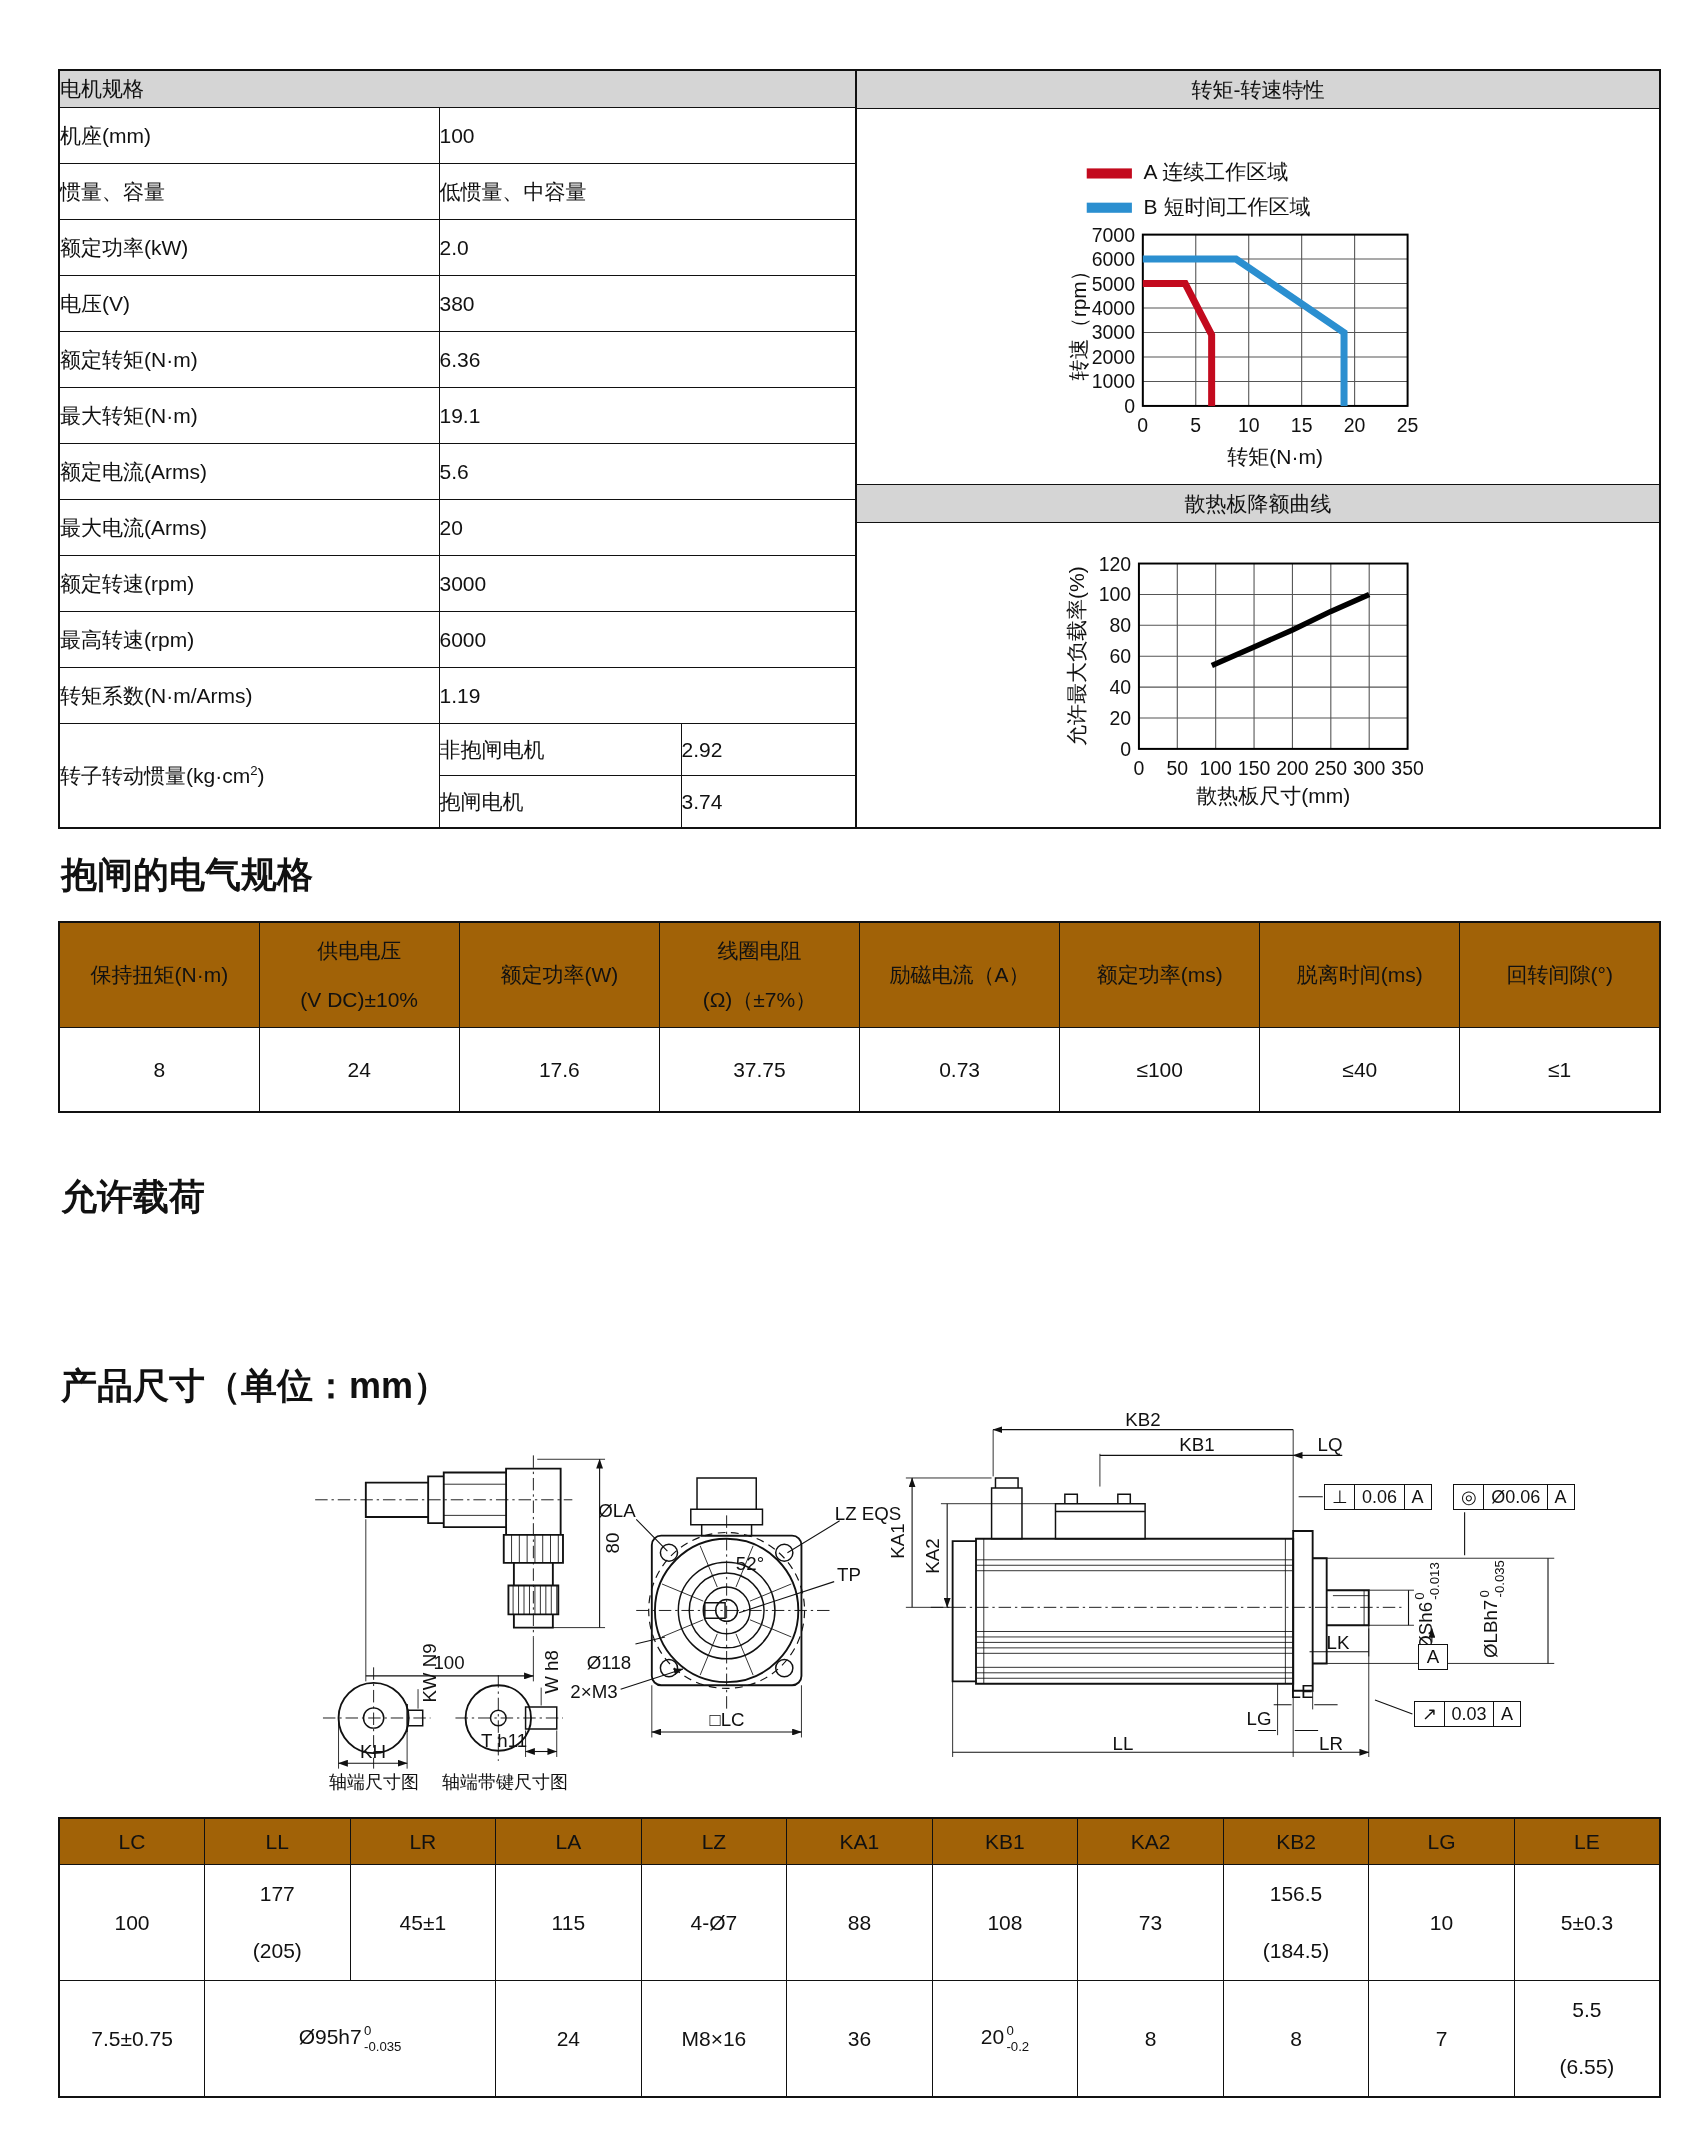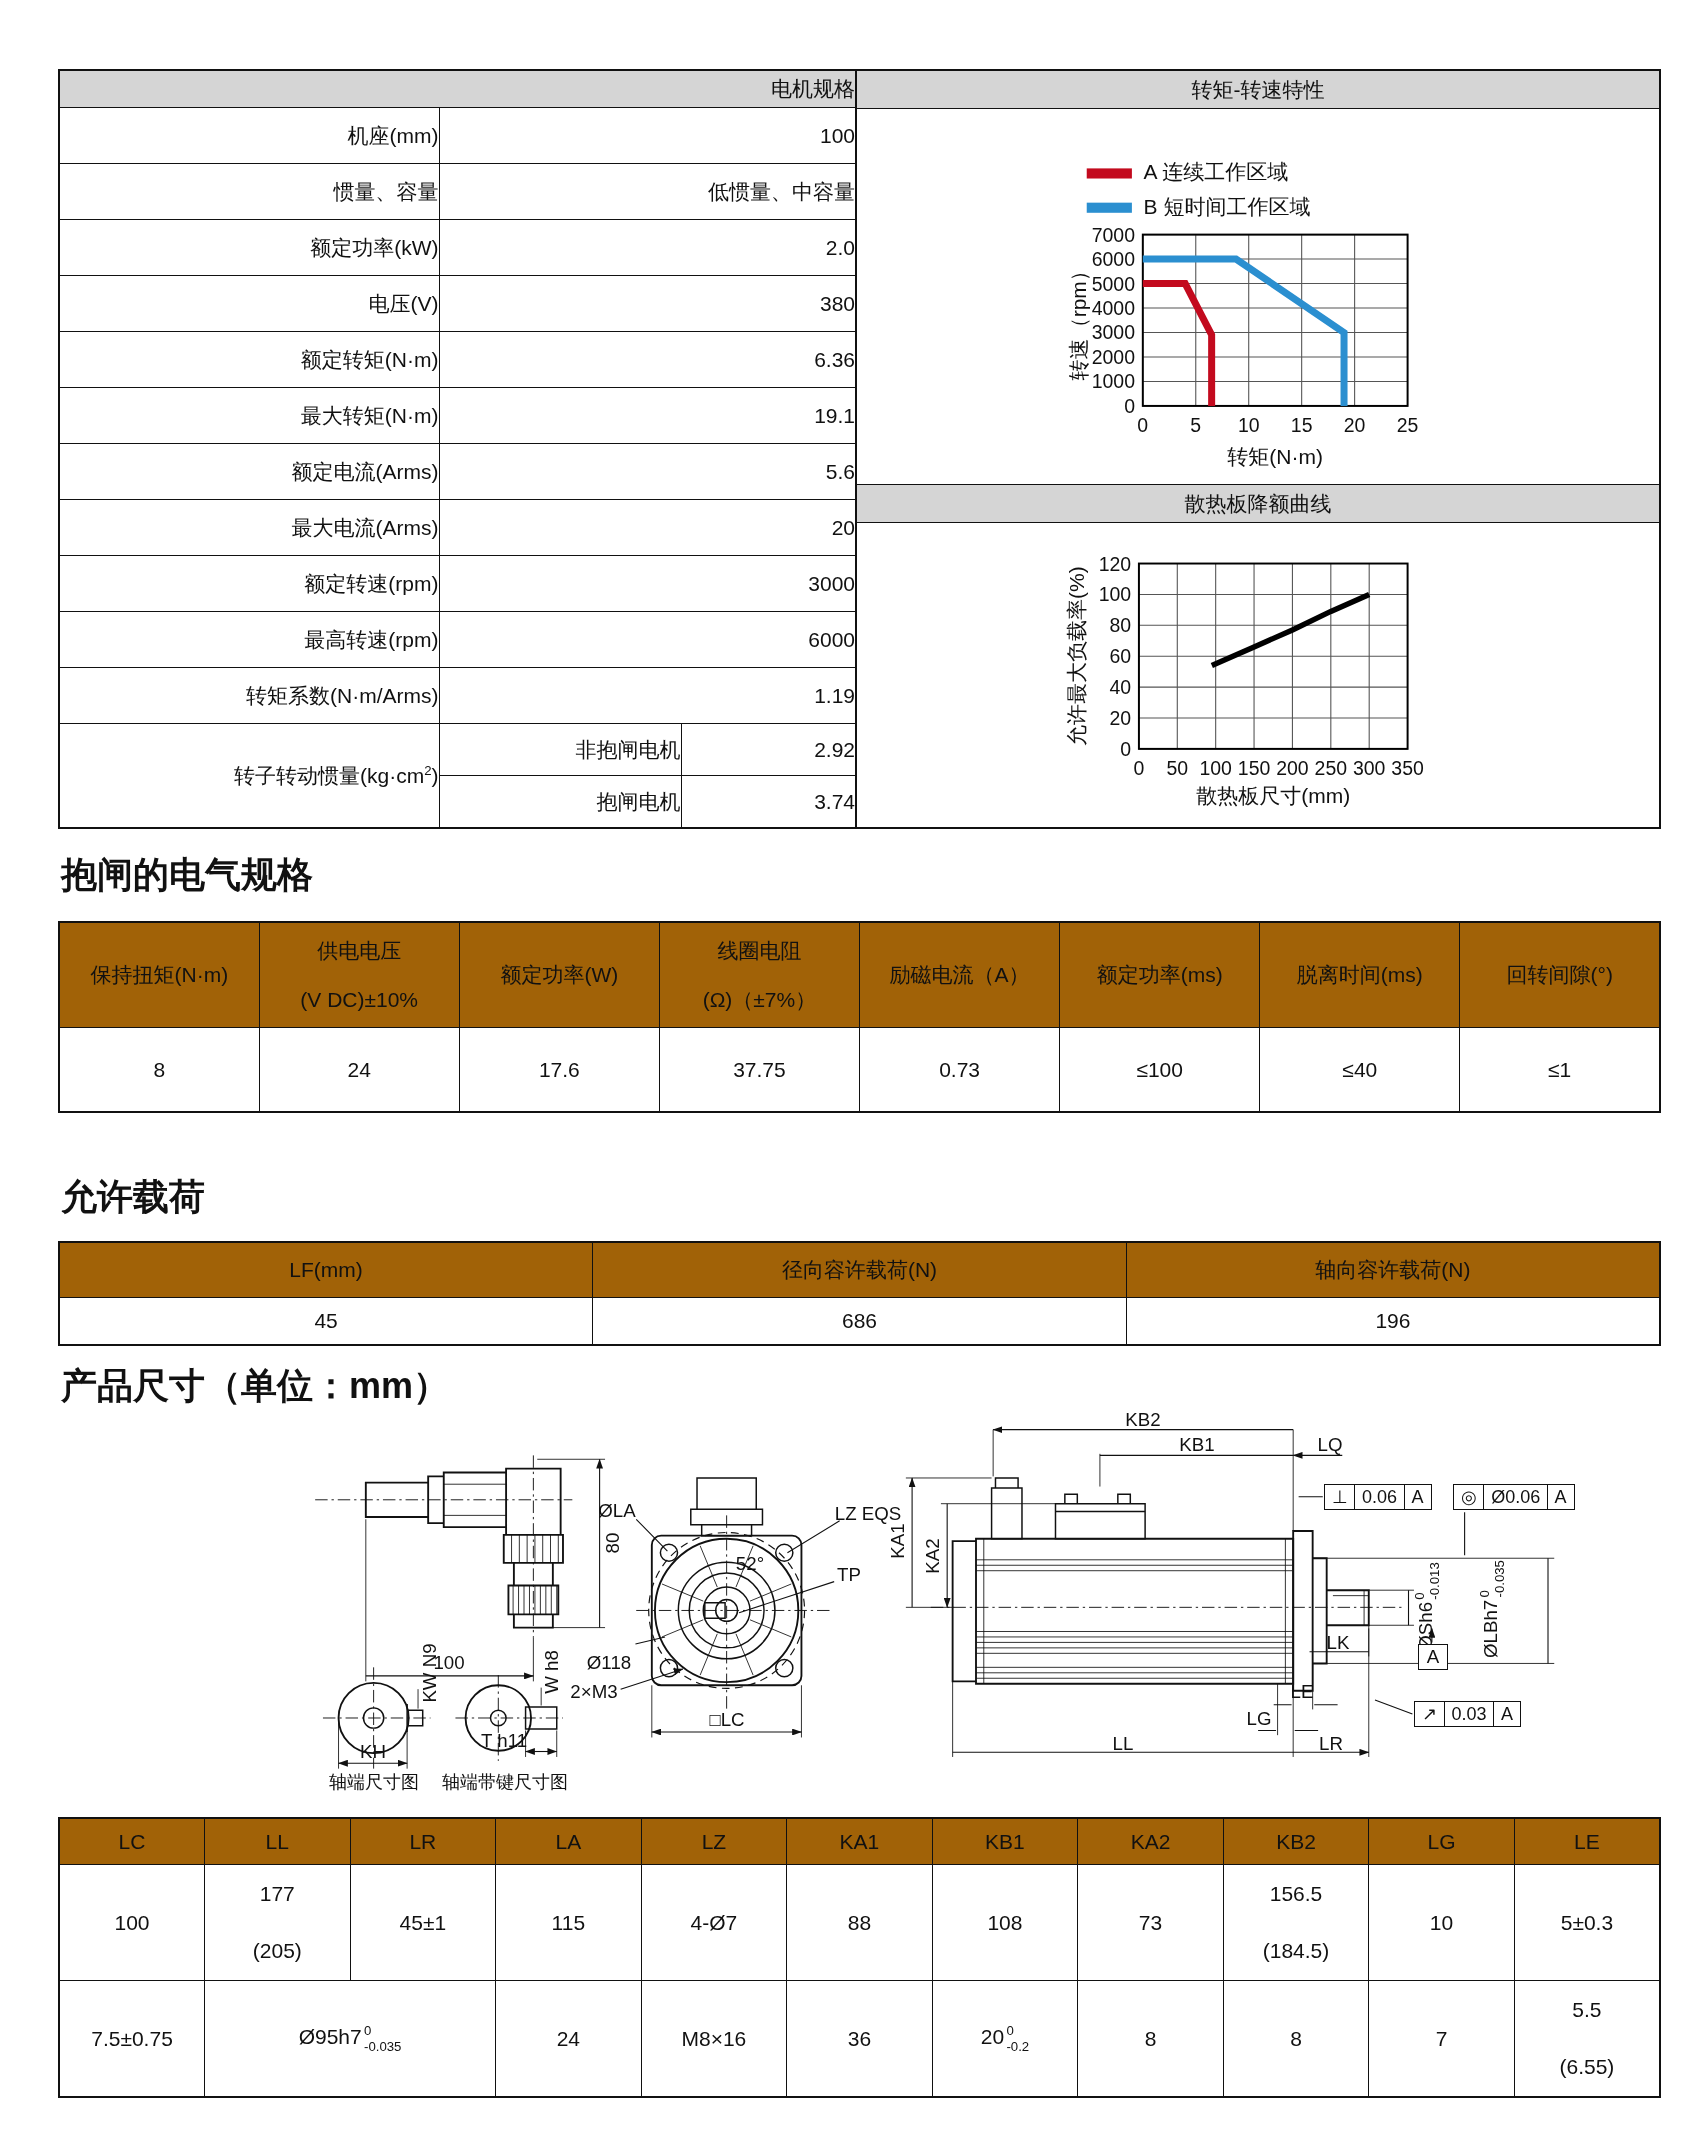--- a/index.html
+++ b/index.html
@@ -4,21 +4,21 @@
 <style>
   html,body{margin:0;padding:0;background:#fff}
   .page{position:relative;width:1708px;height:2151px;background:#fff;
         font-family:"Liberation Sans",sans-serif;color:#111;overflow:hidden}
   .title{position:absolute;left:61px;top:23.4px;font-size:37px;font-weight:700}
   .section-title{position:absolute;left:61px;font-size:36px;font-weight:700}
   
   .spec-wrap{position:absolute;left:58px;top:69px;display:flex;align-items:stretch}
   table{border-collapse:collapse}
   .spec-table{width:797px;table-layout:fixed;border:2.3px solid #111}
-  .spec-table th,.spec-table td{border:1.6px solid #111;text-align:right;font-size:21px;font-weight:400;padding:0}
+  .spec-table th,.spec-table td{border:1.6px solid #111;text-align:left;font-size:21px;font-weight:400;padding:0}
   .spec-table .hdr th{background:#d5d5d5;height:36px}
   .spec-table .r td{height:55px}
   .spec-table .sr td{height:51px}
   sup{font-size:13.2px}
   .right-panel{width:804px;border:2.3px solid #111;border-left:none;box-sizing:border-box;background:#fff}
   .panel-hdr{height:37px;background:#d5d5d5;border-bottom:1.6px solid #111;display:flex;align-items:center;justify-content:center;font-size:21px}
   .panel-hdr.second{border-top:1.6px solid #111}
   .chart-area{position:relative;background:#fff}
   .chart-area svg text{fill:#111;font-family:"Liberation Sans",sans-serif}
   
@@ -244,39 +244,20 @@
       <td>37.75</td>
       <td>0.73</td>
       <td>≤100</td>
       <td>≤40</td>
       <td>≤1</td>
     </tr>
   </tbody>
     </table>
 
   <div class="section-title" style="top:1173px">允许载荷</div>
-  <table class="dtable load-table" style="top:1241px">
-    <colgroup>
-        <col>
-        <col>
-        <col>
-      </colgroup>
-    <tbody>
-        <tr class="ghdr">
-      <td>LF(mm)</td>
-      <td>径向容许载荷(N)</td>
-      <td>轴向容许载荷(N)</td>
-    </tr>
-    <tr class="vrow">
-      <td>45</td>
-      <td>686</td>
-      <td>196</td>
-    </tr>
-  </tbody>
-    </table>
 
   <div class="section-title" style="top:1362px">产品尺寸（单位：mm）</div>
 
   <div class="draw-wrap">
     <svg width="1603" height="390" viewBox="0 0 2057 500">
       <defs>
         <marker id="arr" viewBox="0 0 10 7" refX="9.5" refY="3.5" markerWidth="9" markerHeight="6.3" orient="auto-start-reverse">
           <path d="M0,0L10,3.5L0,7Z" fill="#111"></path>
         </marker>
       </defs>

